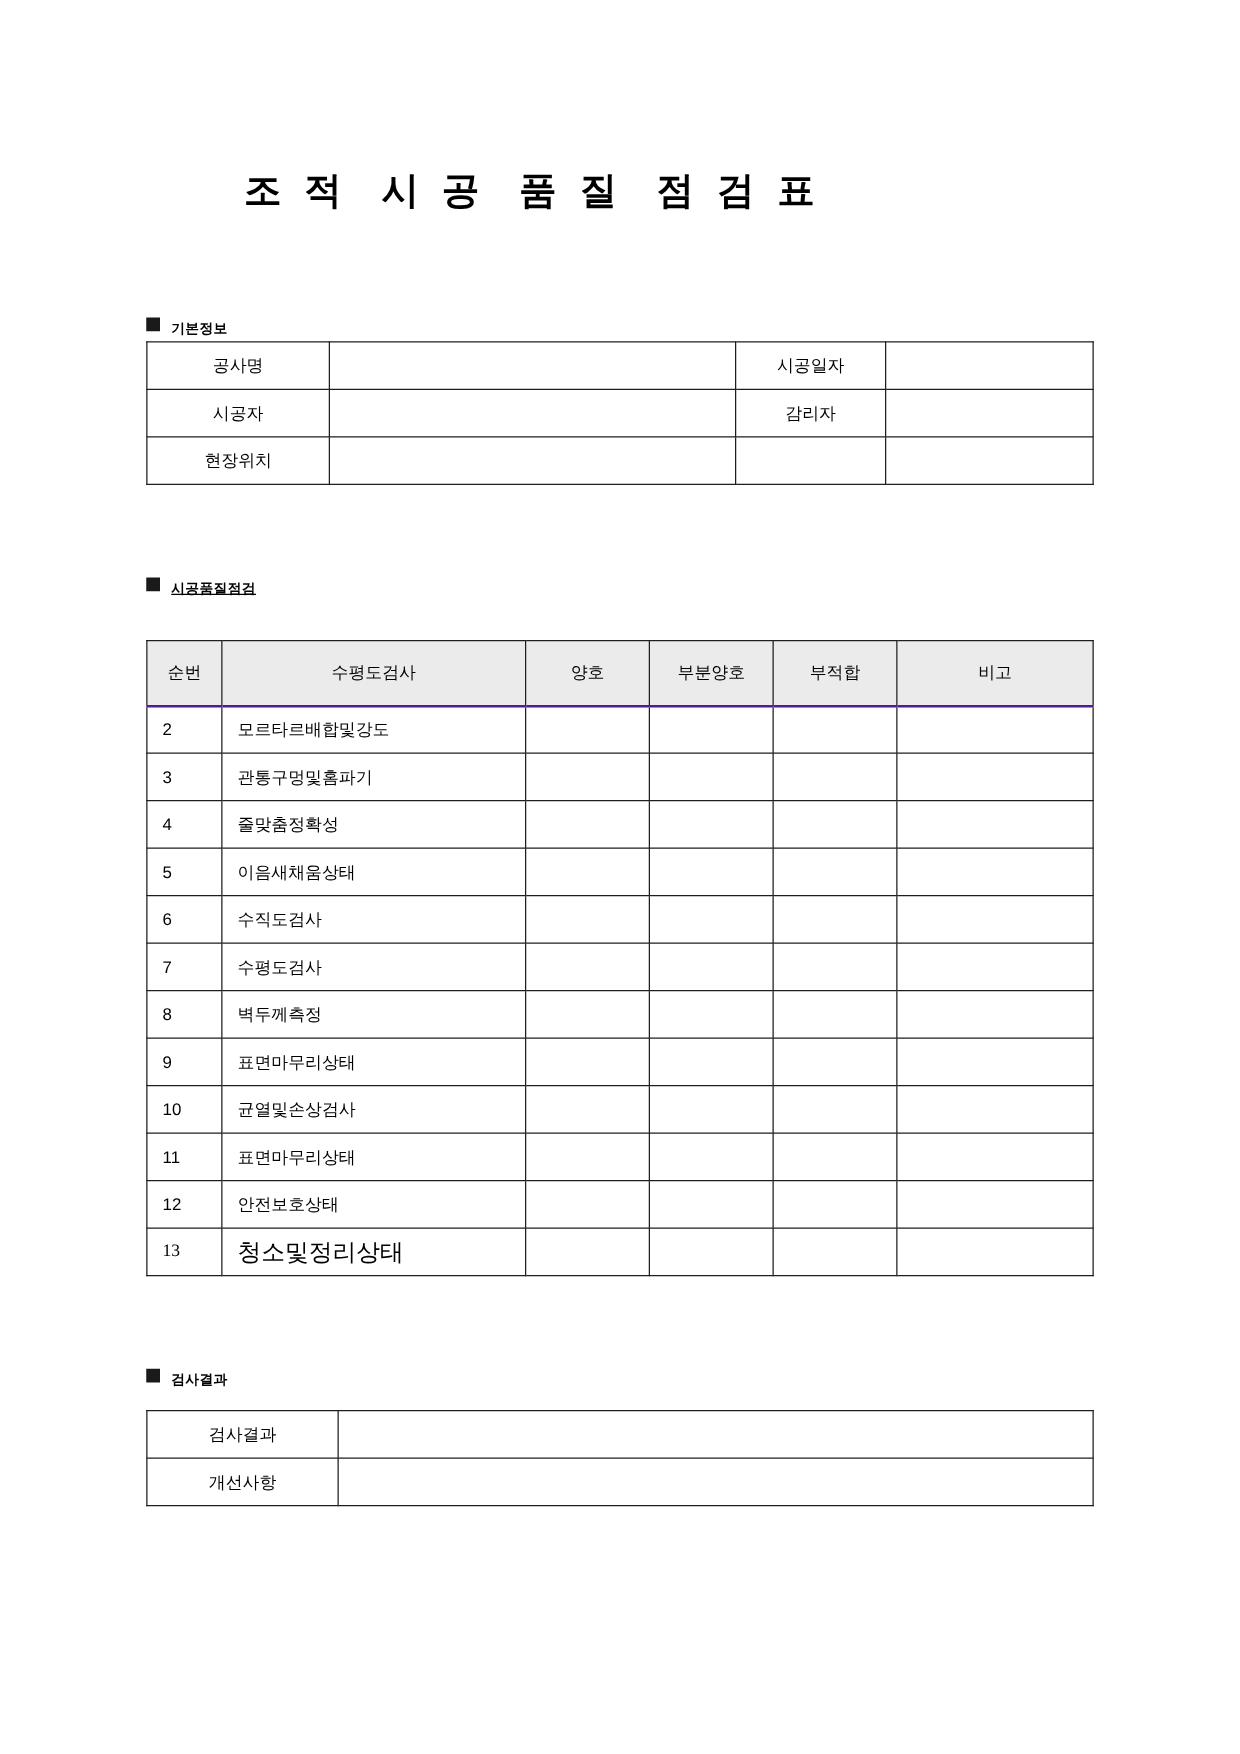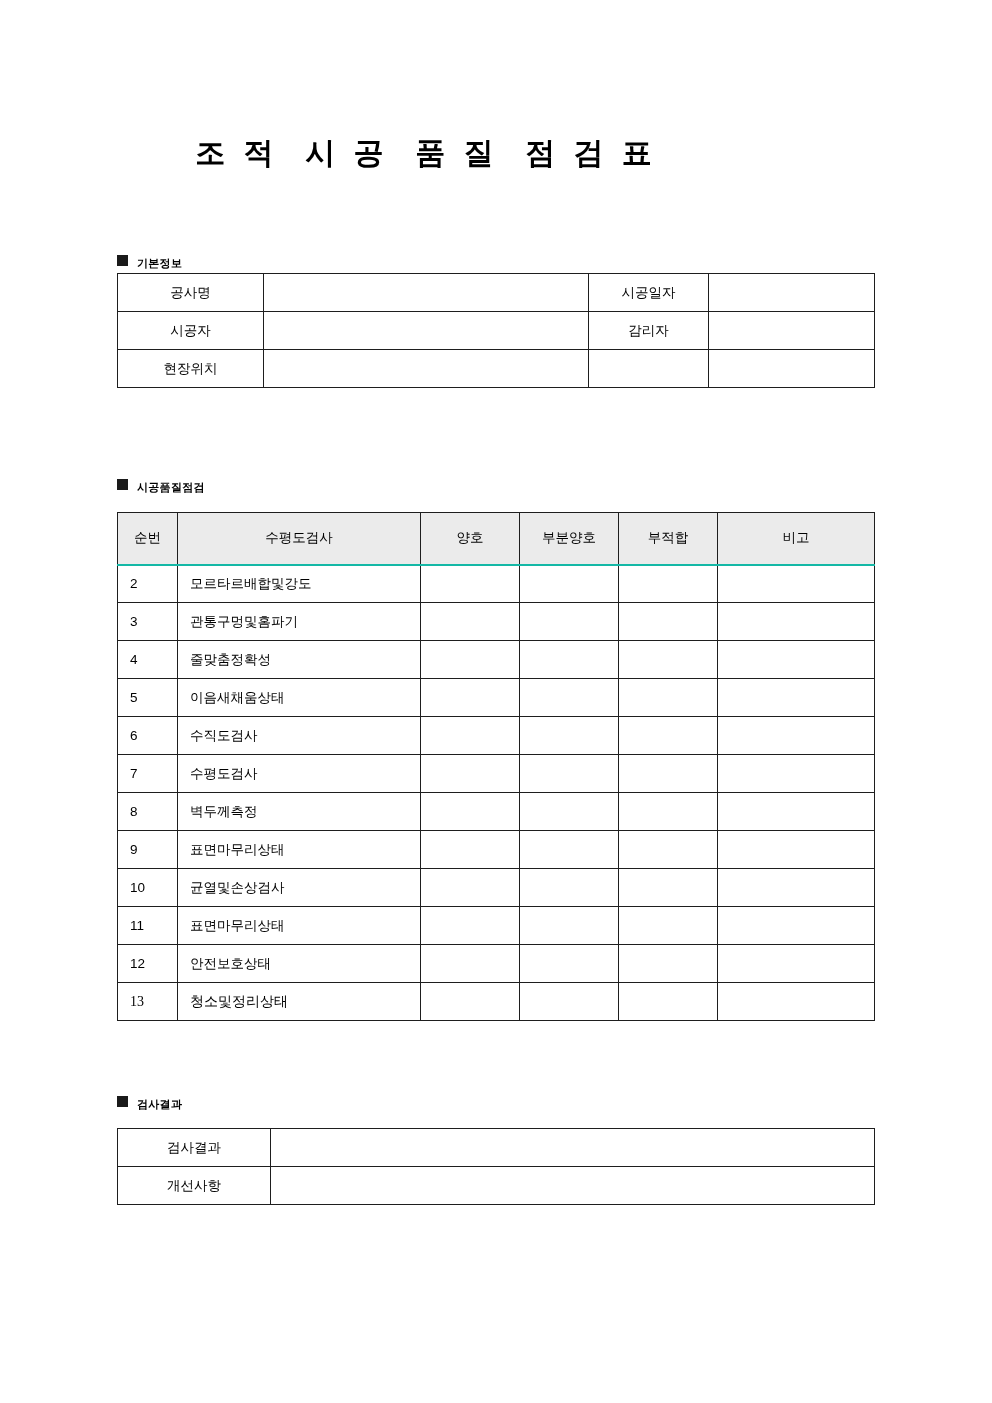--- a/index.html
+++ b/index.html
@@ -50,21 +50,21 @@
   }
   .section-heading .bullet {
     display: inline-block;
     width: 11px;
     height: 11px;
     background: #1a1a1a;
     margin-right: 9px;
     vertical-align: 1px;
   }
   #sec-basic   { top: 253px; }
-  #sec-quality { top: 477px; }
+  #sec-quality { top: 461px; text-decoration: underline; }
   #sec-result  { top: 1094px; }
 
   
   table.grid {
     position: absolute;
     border-collapse: collapse;
     table-layout: fixed;
     font-size: 13.5px;
   }
   table.grid td {
@@ -86,36 +86,36 @@
   #tbl-basic { left: 117px; top: 273px; width: 757px; }
   #tbl-basic td { height: 38px; }
 
   
   #tbl-quality { left: 117px; top: 512px; width: 757px; }
   #tbl-quality td { height: 38px; }
   #tbl-quality thead td {
     background: #ebebeb;
     text-align: center;
     height: 52px;
-    border-bottom: 2px solid #14b8a6;
+    border-bottom: 2px solid #4c1d95;
     font-size: 13.5px;
   }
   #tbl-quality td.c-no {
     text-align: left;
     padding-left: 12px;
     font-size: 13.5px;
   }
   #tbl-quality td.c-item {
     text-align: left;
     padding-left: 12px;
     font-size: 13.5px;
   }
   #tbl-quality tbody tr:last-child td.c-item {
     font-family: "Liberation Serif", "DejaVu Serif", serif;
-    font-size: 14px;
+    font-size: 19px;
   }
   #tbl-quality tbody tr:last-child td.c-no {
     font-family: "Liberation Serif", "DejaVu Serif", serif;
     font-size: 14px;
     margin-top: 21px;
   }
 
   
   #tbl-result { left: 117px; top: 1128px; width: 757px; }
   #tbl-result td { height: 38px; }

